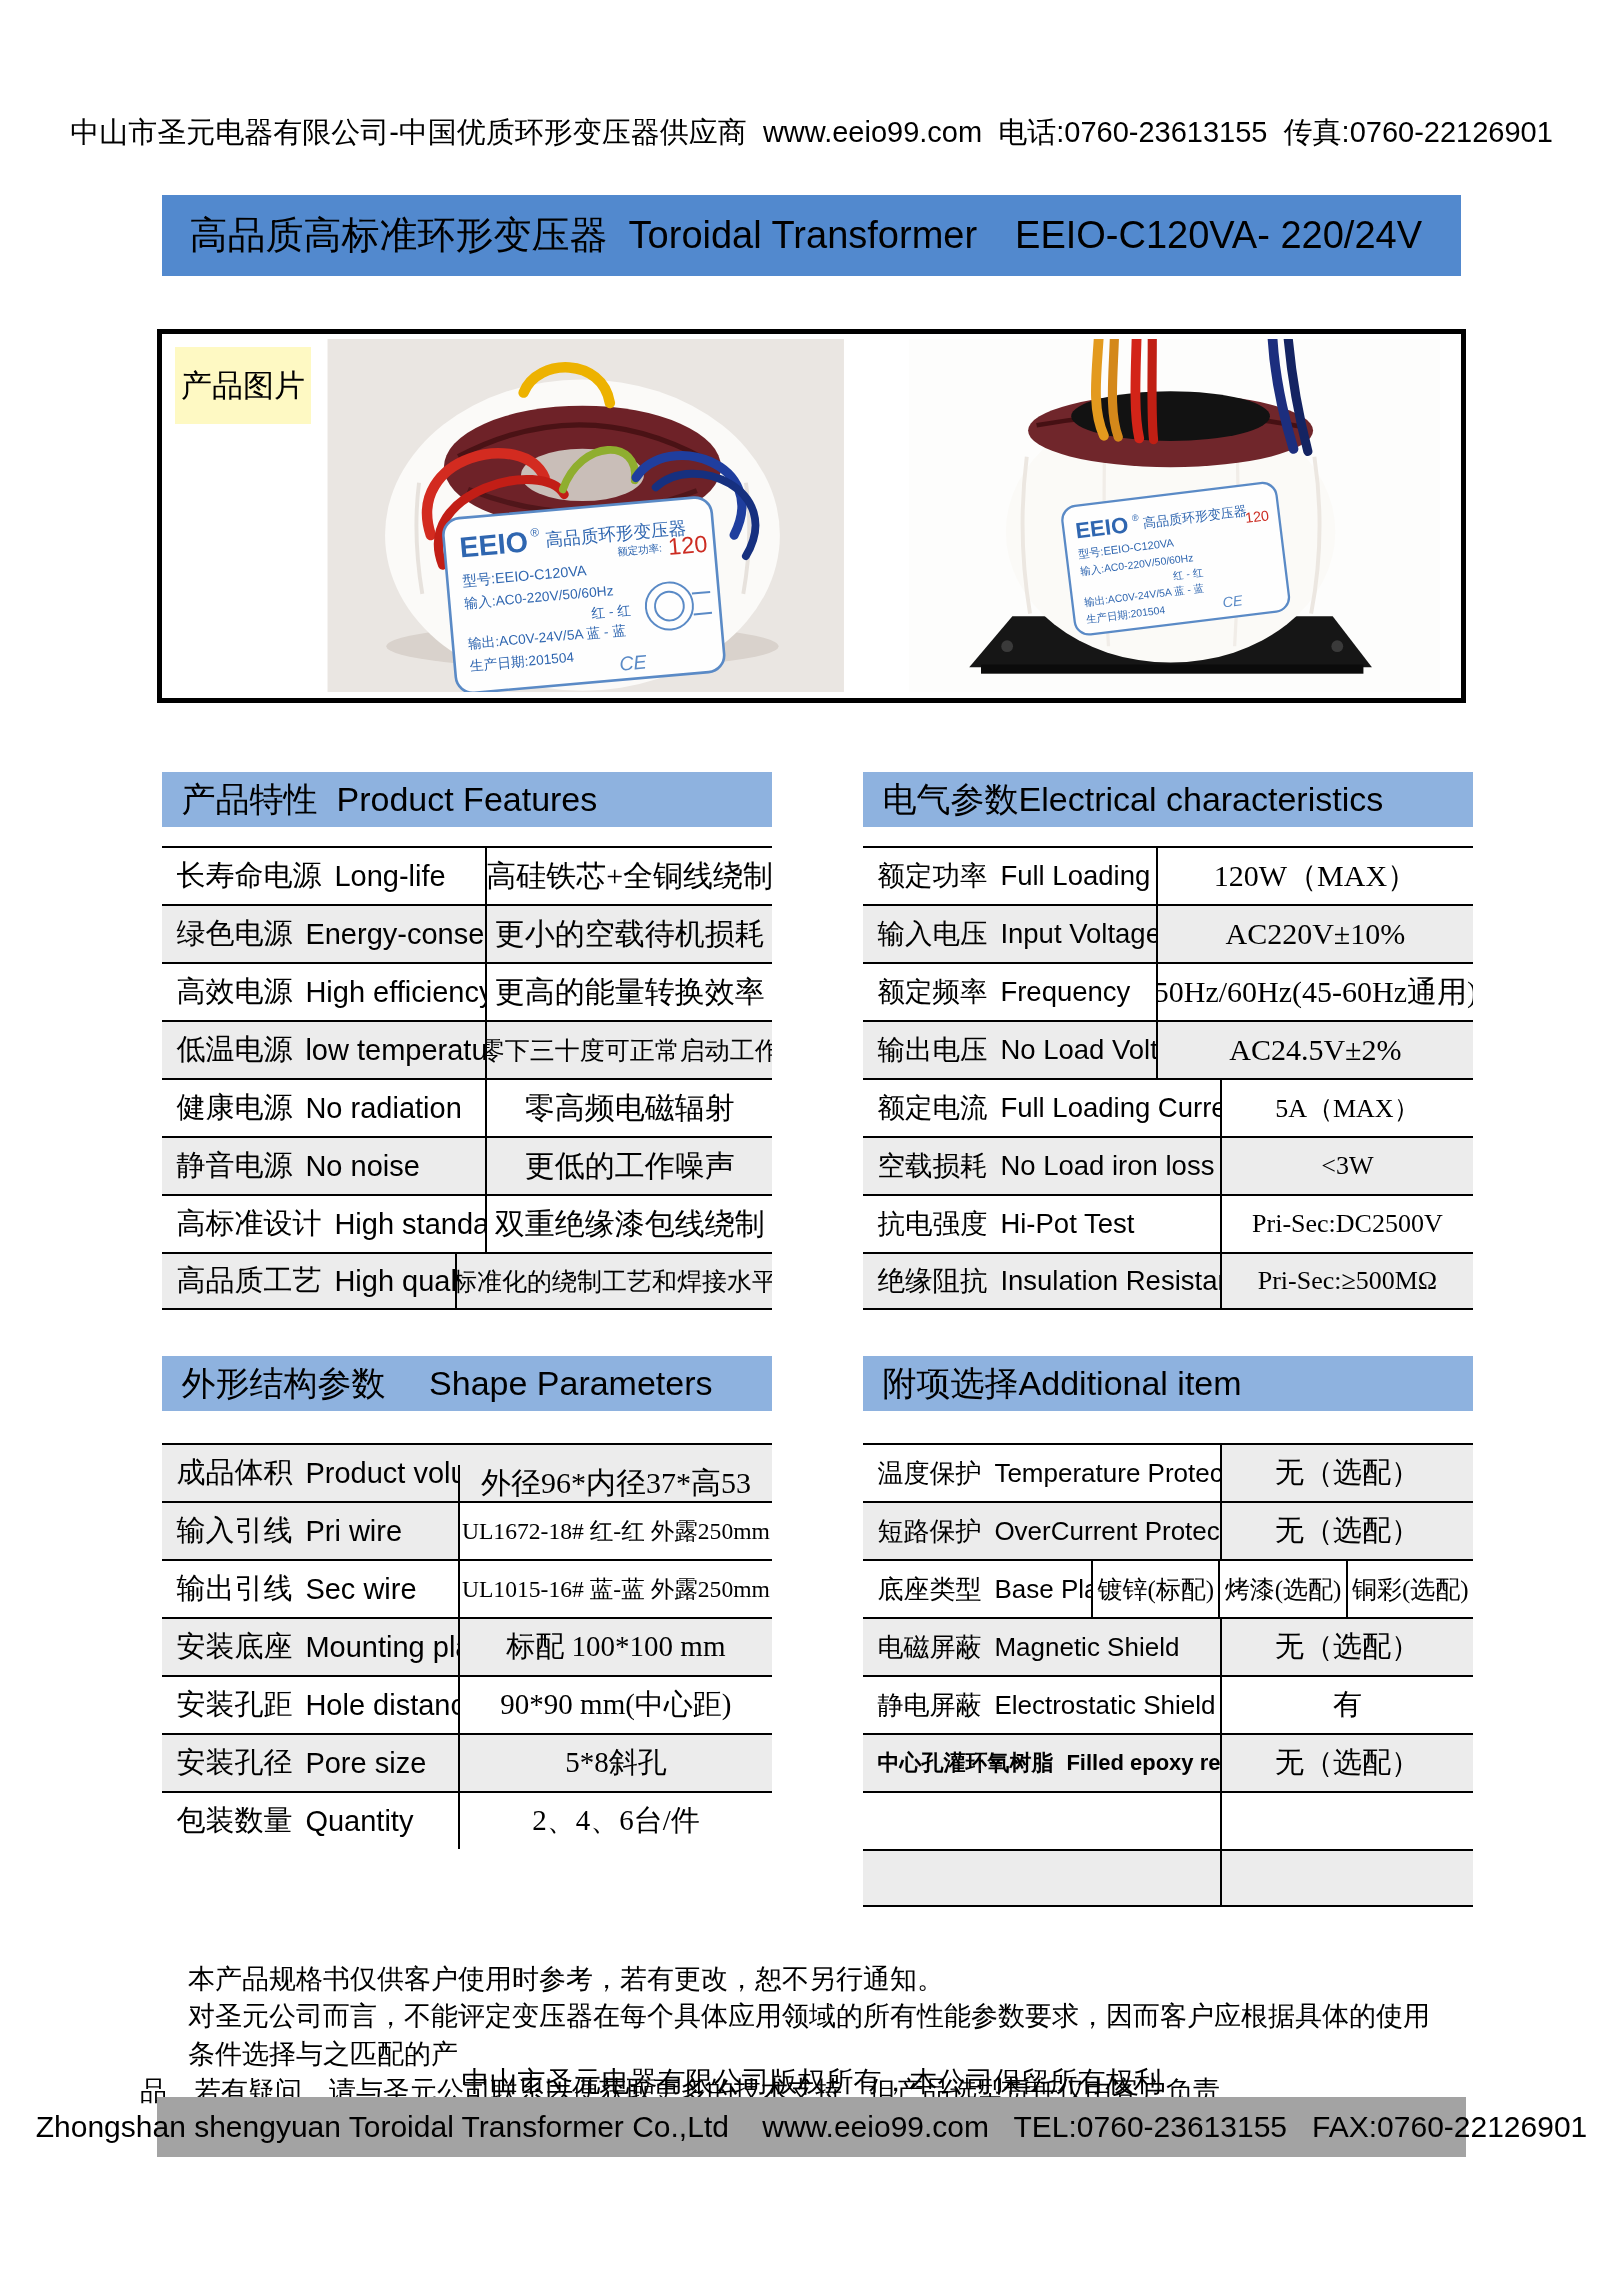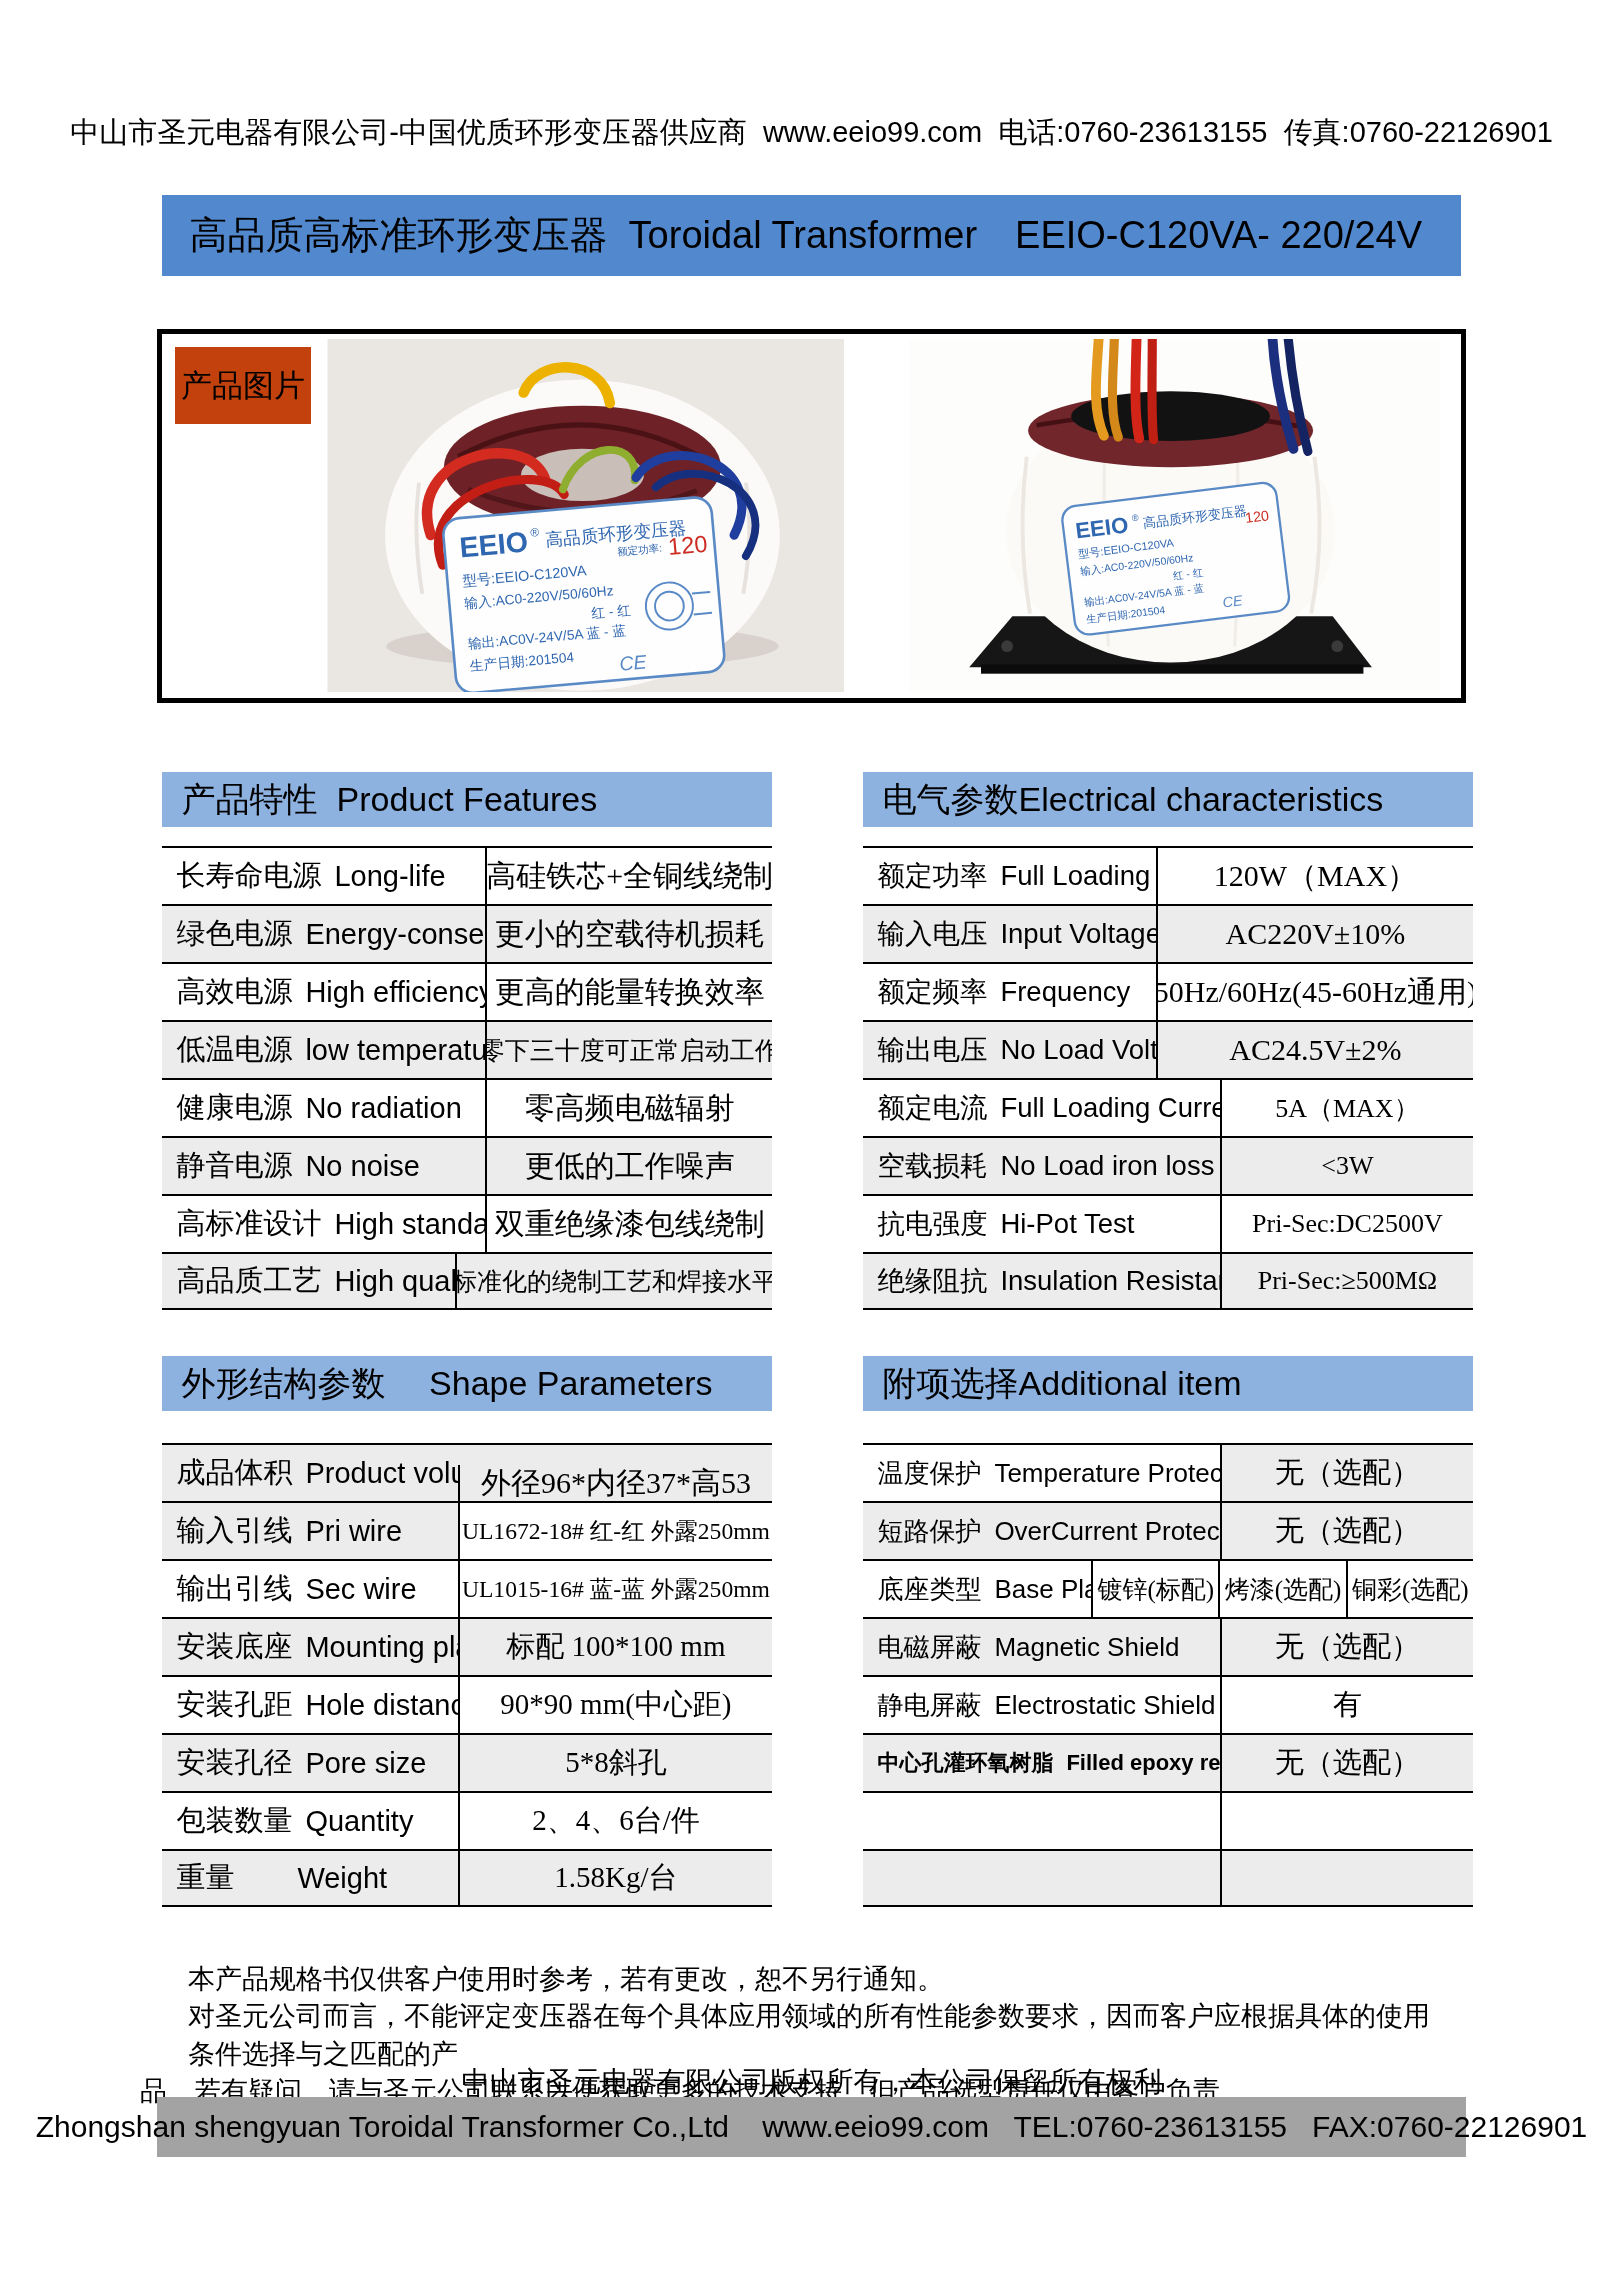--- a/index.html
+++ b/index.html
@@ -11,21 +11,21 @@
        font-size:29px;white-space:pre;}
 
   
   .title-bar{position:absolute;left:162px;top:195px;width:1299px;height:81px;
        background:#5289CE;display:flex;align-items:center;justify-content:space-between;
        padding:0 39px 0 27.5px;box-sizing:border-box;font-size:38px;white-space:pre;}
 
   
   .photo-panel{position:absolute;left:157px;top:329px;width:1309px;height:374px;
        border:5.2px solid #000;background:#fff;box-sizing:border-box;}
-  .photo-label{position:absolute;left:13px;top:13px;width:136px;height:77px;background:#c2410c;
+  .photo-label{position:absolute;left:13px;top:13px;width:136px;height:77px;background:#fef9c3;
        display:flex;align-items:center;justify-content:center;font-size:31px;}
   .photo1{position:absolute;left:165px;top:5.2px;width:524px;height:353px;}
   .photo2{position:absolute;left:747px;top:5.2px;width:531px;height:353px;}
 
   
   .sec{position:absolute;width:610px;height:55px;background:#8EB2DF;display:flex;
        align-items:center;padding-left:19.6px;box-sizing:border-box;font-size:34px;white-space:pre;}
   #sec-features{left:162px;top:772px;}
   #sec-electrical{left:863px;top:772px;}
   #sec-shape{left:162px;top:1356px;}
@@ -334,27 +334,20 @@
         </div>
       <div class="tcell val">5*8斜孔</div>
     </div>
     <div class="trow r7">
       <div class="tcell lab">
           <span class="cn">包装数量</span>
           <span class="en">Quantity</span>
         </div>
       <div class="tcell val">2、4、6台/件</div>
     </div>
-    <div class="trow r8 g last">
-      <div class="tcell lab">
-          <span class="cn">重量</span>
-          <span class="en">Weight</span>
-        </div>
-      <div class="tcell val">1.58Kg/台</div>
-    </div>
   </div>
 
   <div class="dtable additional" id="tbl-additional">
     <div class="trow r1 vg">
       <div class="tcell lab">
           <span class="cn">温度保护</span>
           <span class="en">Temperature Protection</span>
         </div>
       <div class="tcell val">无（选配）</div>
     </div>

